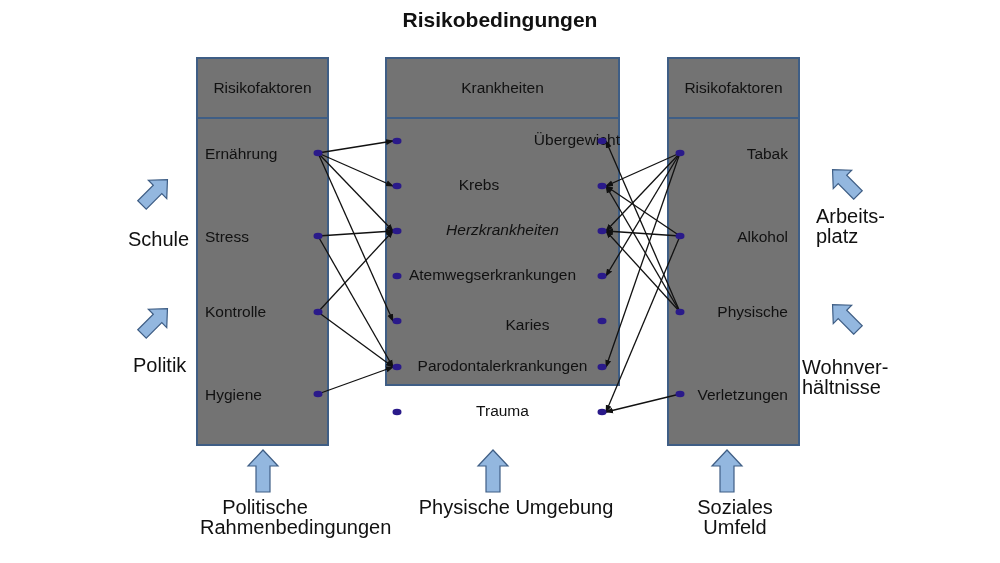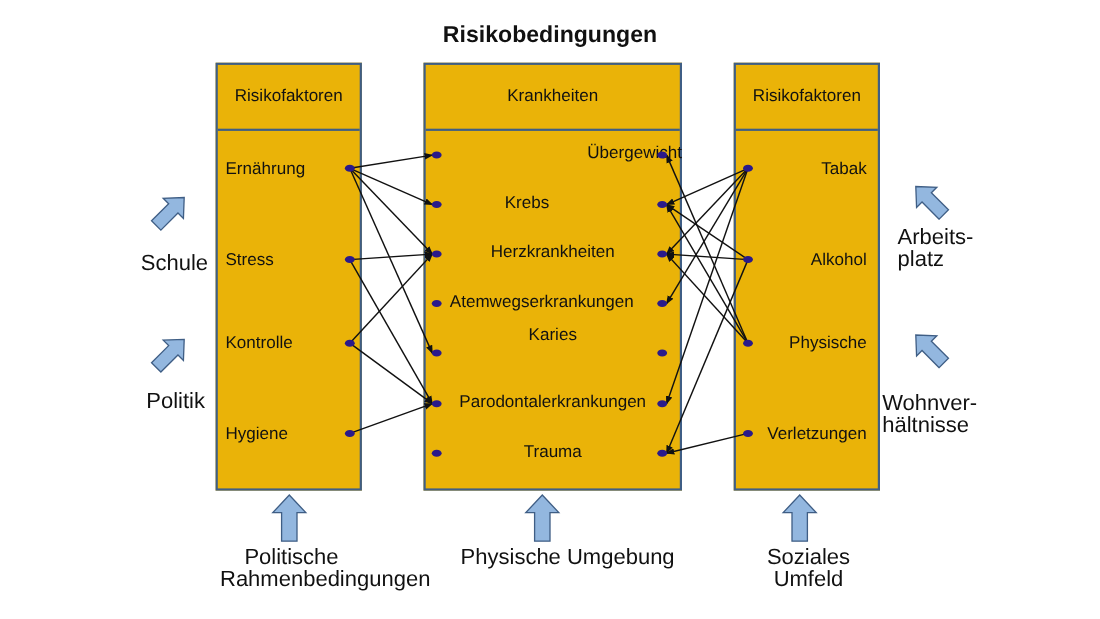--- a/index.html
+++ b/index.html
@@ -1,44 +1,44 @@
 <!DOCTYPE html>
 <html><head>
 <meta charset="utf-8">
 <style>
   html,body{margin:0;padding:0;background:#fff;}
   body{width:1000px;height:563px;position:relative;overflow:hidden;font-family:"Liberation Sans","DejaVu Sans",sans-serif;color:#111;}
-  .title{position:absolute;left:0;width:1000px;top:20px;text-align:center;font-weight:bold;font-size:21px;}
-  .box{position:absolute;background:#eab308;border:2px solid #3f5e85;box-sizing:border-box;padding-left:42px;}
+  .title{position:absolute;left:0;width:1000px;top:8px;text-align:center;font-weight:bold;font-size:21px;}
+  .box{position:absolute;background:#737373;border:2px solid #3f5e85;box-sizing:border-box;padding-left:42px;}
   .box-head{position:absolute;left:0;right:0;top:0;height:58px;border-bottom:2px solid #3f5e85;display:flex;align-items:center;justify-content:center;font-size:15.5px;}
   .item{position:absolute;font-size:15.5px;white-space:nowrap;}
   .label{position:absolute;font-size:20px;text-align:center;line-height:20px;white-space:nowrap;}
   svg.links{position:absolute;left:0;top:0;width:1000px;height:563px;pointer-events:none;}
 </style>
 </head>
 <body>
 
 <div class="title">Risikobedingungen</div>
 
 <div class="box" style="left:196px;top:57px;width:133px;height:389px;">
   <div class="box-head">Risikofaktoren</div>
 </div>
 <div class="item" style="left:205px;top:145px;">Ernährung</div>
 <div class="item" style="left:205px;top:228px;">Stress</div>
 <div class="item" style="left:205px;top:303px;">Kontrolle</div>
 <div class="item" style="left:205px;top:386px;">Hygiene</div>
 
-<div class="box" style="left:385px;top:57px;width:235px;height:389px;">
+<div class="box" style="left:385px;top:57px;width:235px;height:329px;">
   <div class="box-head">Krankheiten</div>
 </div>
 <div class="item" style="left:385px;width:235px;text-align:right;top:131px;">Übergewicht</div>
 <div class="item" style="left:385px;width:188px;text-align:center;top:176px;">Krebs</div>
-<div class="item" style="left:385px;width:235px;text-align:center;top:221px;">Herzkrankheiten</div>
+<div class="item" style="left:385px;width:235px;text-align:center;top:221px;font-style:italic;">Herzkrankheiten</div>
 <div class="item" style="left:375px;width:235px;text-align:center;top:266px;">Atemwegserkrankungen</div>
-<div class="item" style="left:385px;width:235px;text-align:center;top:296px;">Karies</div>
+<div class="item" style="left:385px;width:235px;text-align:center;top:316px;padding-left:25px;">Karies</div>
 <div class="item" style="left:385px;width:235px;text-align:center;top:357px;">Parodontalerkrankungen</div>
 <div class="item" style="left:385px;width:235px;text-align:center;top:402px;">Trauma</div>
 
 <div class="box" style="left:667px;top:57px;width:133px;height:389px;">
   <div class="box-head">Risikofaktoren</div>
 </div>
 <div class="item" style="right:212px;top:145px;">Tabak</div>
 <div class="item" style="right:212px;top:228px;">Alkohol</div>
 <div class="item" style="right:212px;top:303px;">Physische</div>
 <div class="item" style="right:212px;top:386px;">Verletzungen</div>

